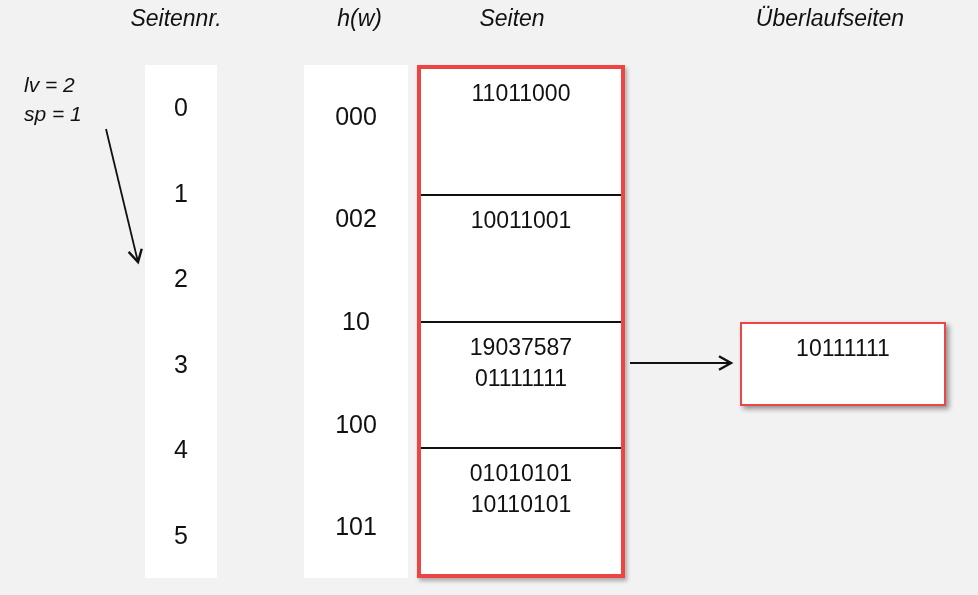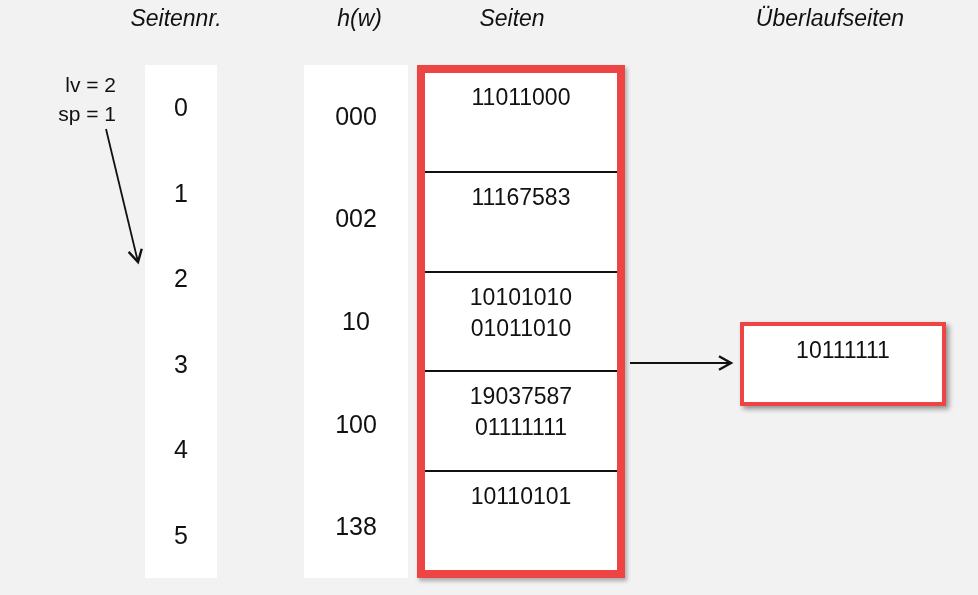--- a/index.html
+++ b/index.html
@@ -23,23 +23,24 @@
   #hdr-seitennr { left: 120px; width: 112px; }
   #hdr-hw       { left: 294px; width: 88px; text-align: right;  }
   #hdr-seiten   { left: 455px; width: 114px; }
   #hdr-ueberlauf{ left: 728px; width: 204px; }
 
   .annotation {
     position: absolute;
     left: 24px;
     top: 70px;
     width: 92px;
+    font-style: italic;
     font-size: 21px;
     line-height: 29px;
-    text-align: right;
+    text-align: left;
   }
 
   .plain-col {
     position: absolute;
     top: 65px;
     height: 513px;
     background: #ffffff;
     display: flex;
     flex-direction: column;
   }
@@ -53,21 +54,21 @@
     font-size: 25px;
   }
 
   .seiten-table {
     position: absolute;
     left: 417px;
     top: 65px;
     width: 208px;
     height: 513px;
     background: #ffffff;
-    border: 8px solid #ef4444;
+    border: 4px solid #ef4444;
     display: flex;
     flex-direction: column;
     box-shadow: 2px 3px 4px rgba(0,0,0,0.30);
   }
   .seiten-row {
     flex: 1 1 0;
     border-bottom: 2px solid #111;
     text-align: center;
     padding-top: 9px;
     font-size: 23px;
@@ -75,21 +76,21 @@
   }
   .seiten-row:last-child { border-bottom: none; }
 
   .overflow-box {
     position: absolute;
     left: 740px;
     top: 322px;
     width: 206px;
     height: 84px;
     background: #ffffff;
-    border: 4px solid #ef4444;
+    border: 2px solid #ef4444;
     text-align: center;
     padding-top: 11px;
     font-size: 23px;
     box-shadow: 3px 3px 5px rgba(0,0,0,0.40);
   }
 
   .arrow-layer {
     position: absolute;
     left: 0; top: 0;
     width: 978px; height: 595px;
@@ -116,41 +117,38 @@
   <div class="plain-cell">3</div>
   <div class="plain-cell">4</div>
   <div class="plain-cell">5</div>
 </div>
 
 <div class="plain-col" id="col-hw">
   <div class="plain-cell">000</div>
   <div class="plain-cell">002</div>
   <div class="plain-cell">10</div>
   <div class="plain-cell">100</div>
-  <div class="plain-cell">138</div>
+  <div class="plain-cell">101</div>
 </div>
 
 <div class="seiten-table">
   <div class="seiten-row">
     <div>11011000</div>
     <div></div>
   </div>
   <div class="seiten-row">
-    <div>11167583</div>
+    <div>10011001</div>
     <div></div>
-  </div>
-  <div class="seiten-row">
-    <div>10101010</div>
-    <div>01011010</div>
   </div>
   <div class="seiten-row">
     <div>19037587</div>
     <div>01111111</div>
   </div>
   <div class="seiten-row">
+    <div>01010101</div>
     <div>10110101</div>
   </div>
 </div>
 
 <div class="overflow-box">
   <div>10111111</div>
 </div>
 
 <svg class="arrow-layer" viewBox="0 0 978 595" xmlns="http://www.w3.org/2000/svg">
   <defs>

